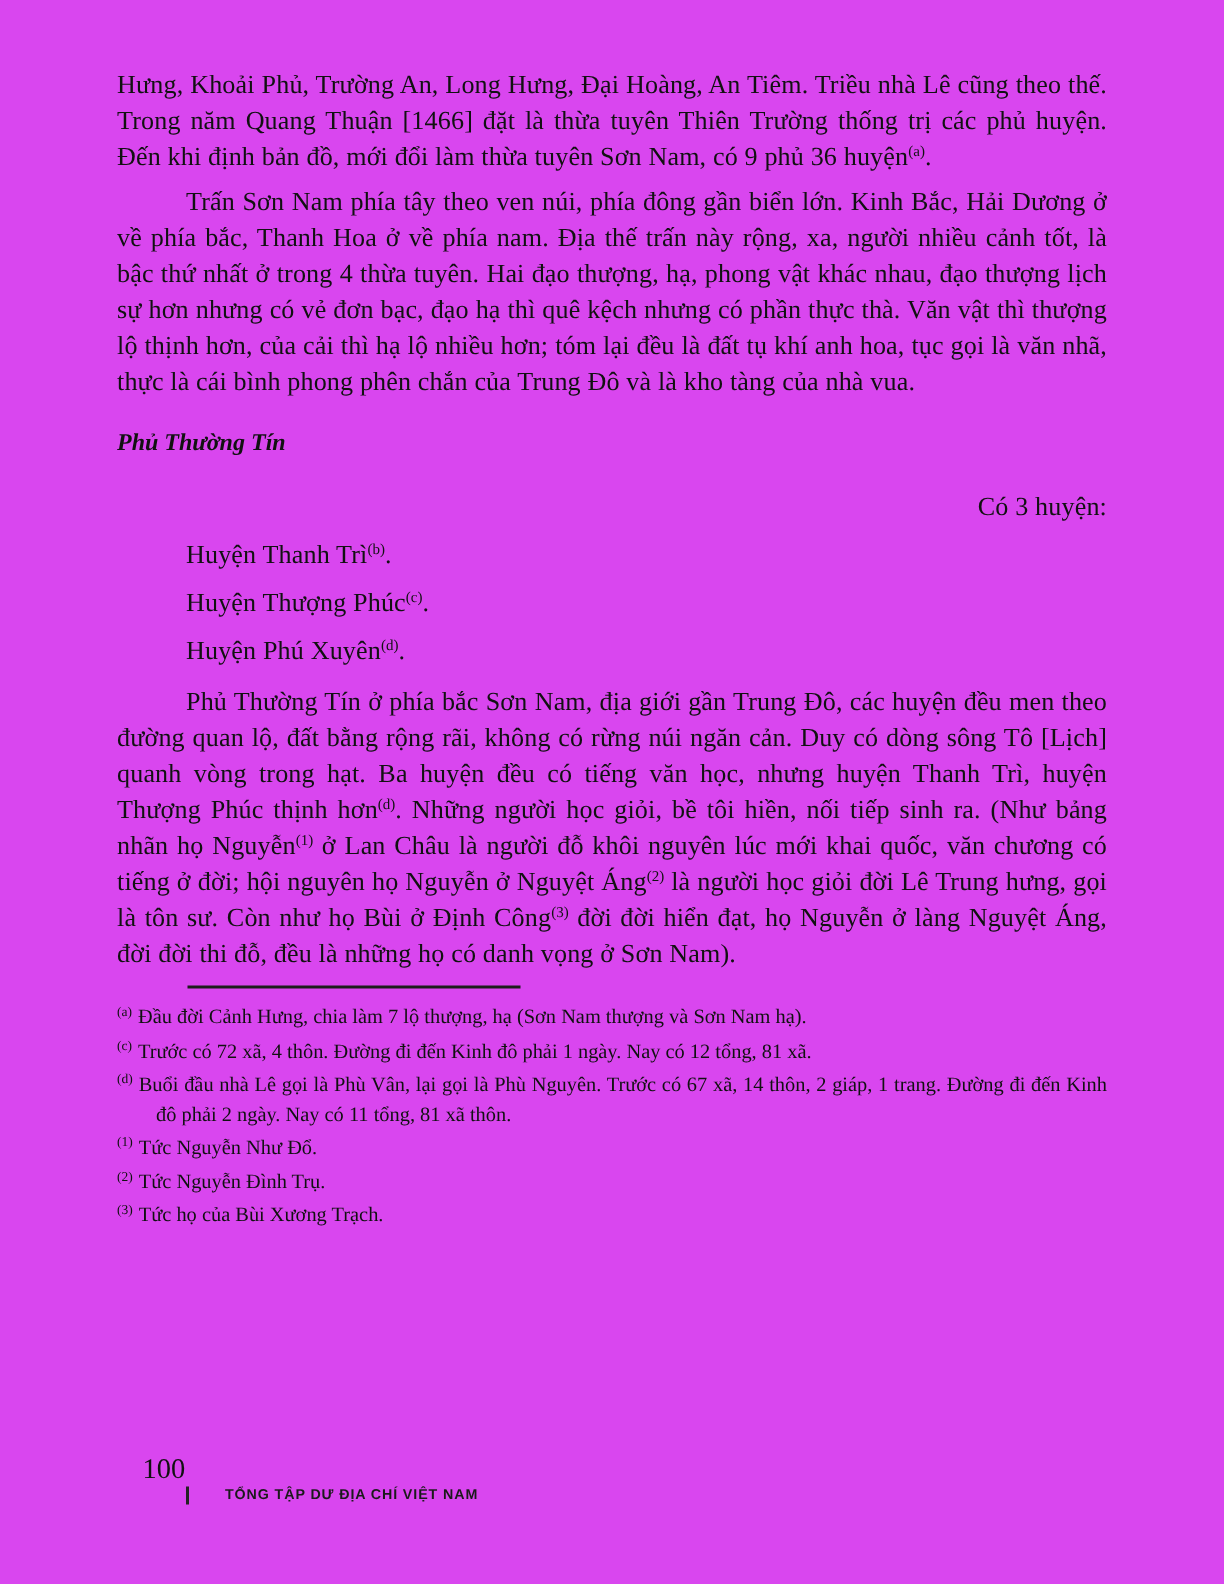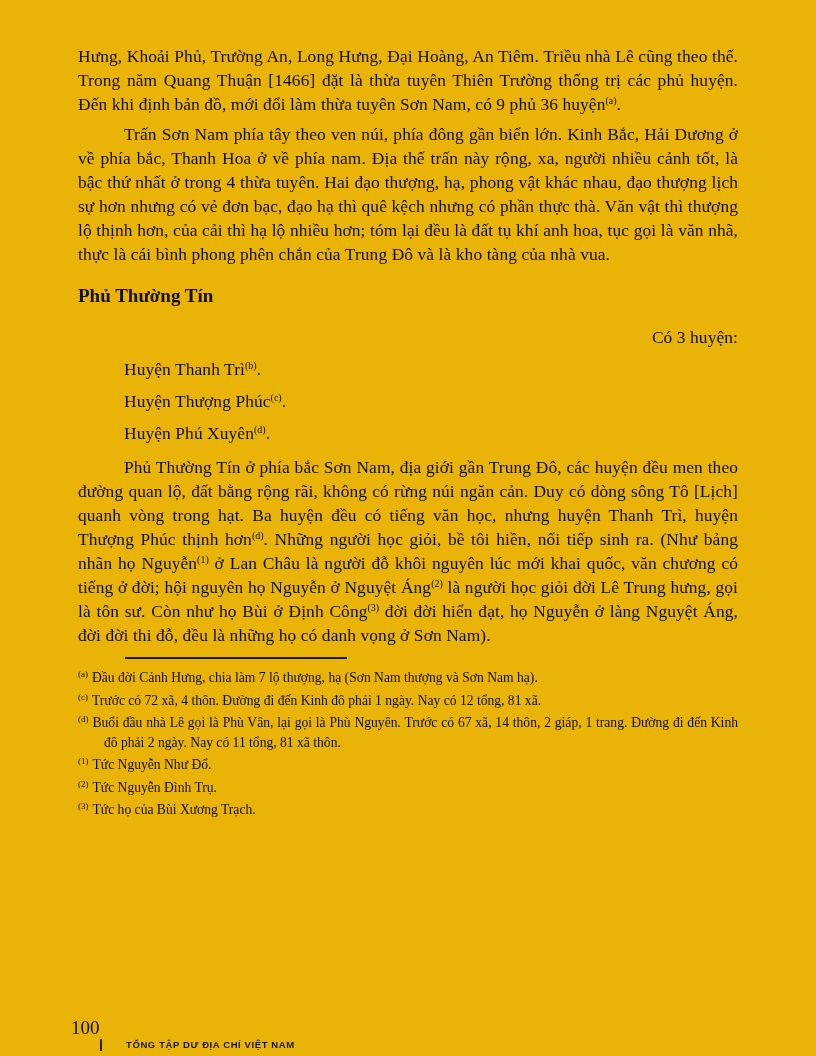--- a/index.html
+++ b/index.html
@@ -31,23 +31,24 @@
   p.p2 { margin-top: 6px; }
   p.p4 { margin-top: 10px; }
   sup.ref {
     font-size: 10px;
     line-height: 0;
     vertical-align: 6px;
     letter-spacing: 0;
   }
   h3.heading {
     margin: 18px 0 0 0;
-    font-size: 19px;
+    font-size: 16px;
     line-height: 24px;
     font-weight: bold;
+    font-style: italic;
   }
   p.list-line { margin-top: 8px; text-align: left; }
   p.intro-line { margin-top: 17px; text-align: right; }
   .fn-rule {
     margin: 10px 0 0 47px;
     width: 222px;
     border: 0;
     border-top: 2px solid #1c1c1c;
     height: 0;
   }
@@ -61,21 +62,21 @@
     text-align: justify;
   }
   sup.fn-marker {
     font-size: 9px;
     line-height: 0;
     vertical-align: 5px;
     padding-right: 4px;
   }
   .footer {
     position: absolute;
-    left: 68px; top: 970px; margin-top: 48px;
+    left: 92px; top: 970px;
   }
   .page-number {
     font-size: 19px;
     line-height: 20px;
     margin-left: 3px;
   }
   .footer-row {
     display: flex;
     align-items: flex-end;
     gap: 24px;
@@ -92,21 +93,21 @@
     font-size: 9.5px;
     font-weight: bold;
     letter-spacing: 0.6px;
     color: #1a1a1a;
     padding-bottom: 1px;
   }
 </style>
 </head>
 <body>
 
-<div class="page" style="background: #eab308; color: rgb(17, 17, 17);">
+<div class="page" style="background: #d946ef; color: rgb(17, 17, 17);">
   <main class="content">
 
     <p class="body p1"><span>Hưng, Khoải Phủ, Trường An, Long Hưng, Đại Hoàng, An Tiêm. Triều nhà Lê cũng theo thế. Trong năm Quang Thuận [1466] đặt là thừa tuyên Thiên Trường thống trị các phủ huyện. Đến khi định bản đồ, mới đổi làm thừa tuyên Sơn Nam, có 9 phủ 36 huyện</span><sup class="ref">(a)</sup><span>.</span></p>
 
     <p class="body indent p2"><span>Trấn Sơn Nam phía tây theo ven núi, phía đông gần biển lớn. Kinh Bắc, Hải Dương ở về phía bắc, Thanh Hoa ở về phía nam. Địa thế trấn này rộng, xa, người nhiều cảnh tốt, là bậc thứ nhất ở trong 4 thừa tuyên. Hai đạo thượng, hạ, phong vật khác nhau, đạo thượng lịch sự hơn nhưng có vẻ đơn bạc, đạo hạ thì quê kệch nhưng có phần thực thà. Văn vật thì thượng lộ thịnh hơn, của cải thì hạ lộ nhiều hơn; tóm lại đều là đất tụ khí anh hoa, tục gọi là văn nhã, thực là cái bình phong phên chắn của Trung Đô và là kho tàng của nhà vua.</span></p>
 
     <h3 class="heading">Phủ Thường Tín</h3>
 
     <p class="body indent intro-line">Có 3 huyện:</p>
 

